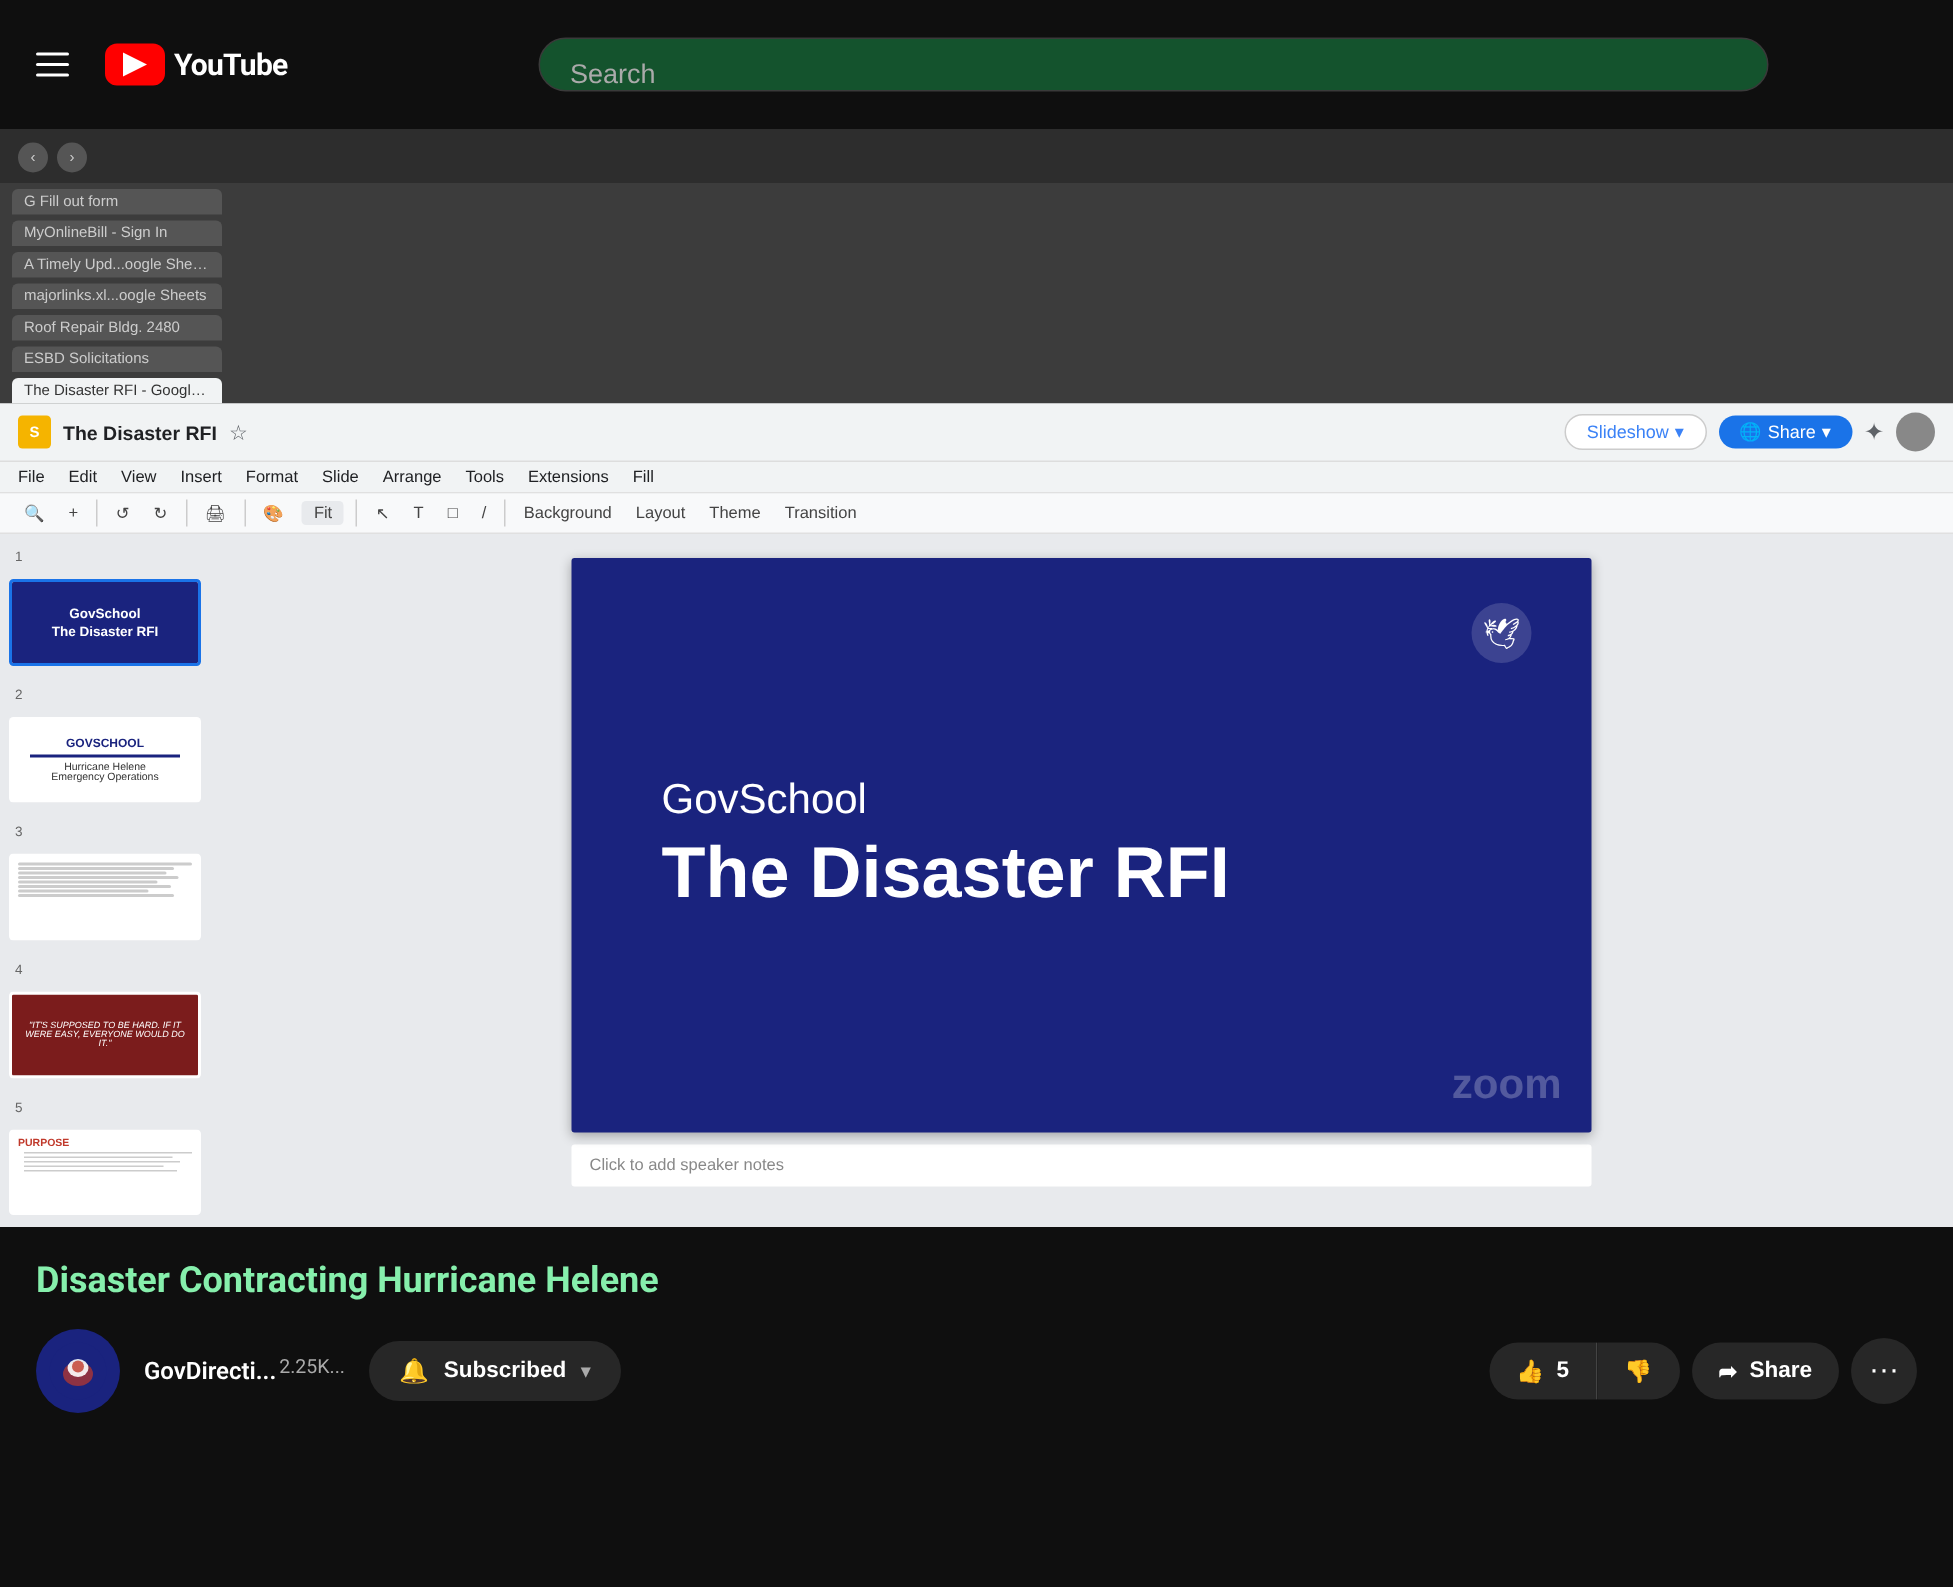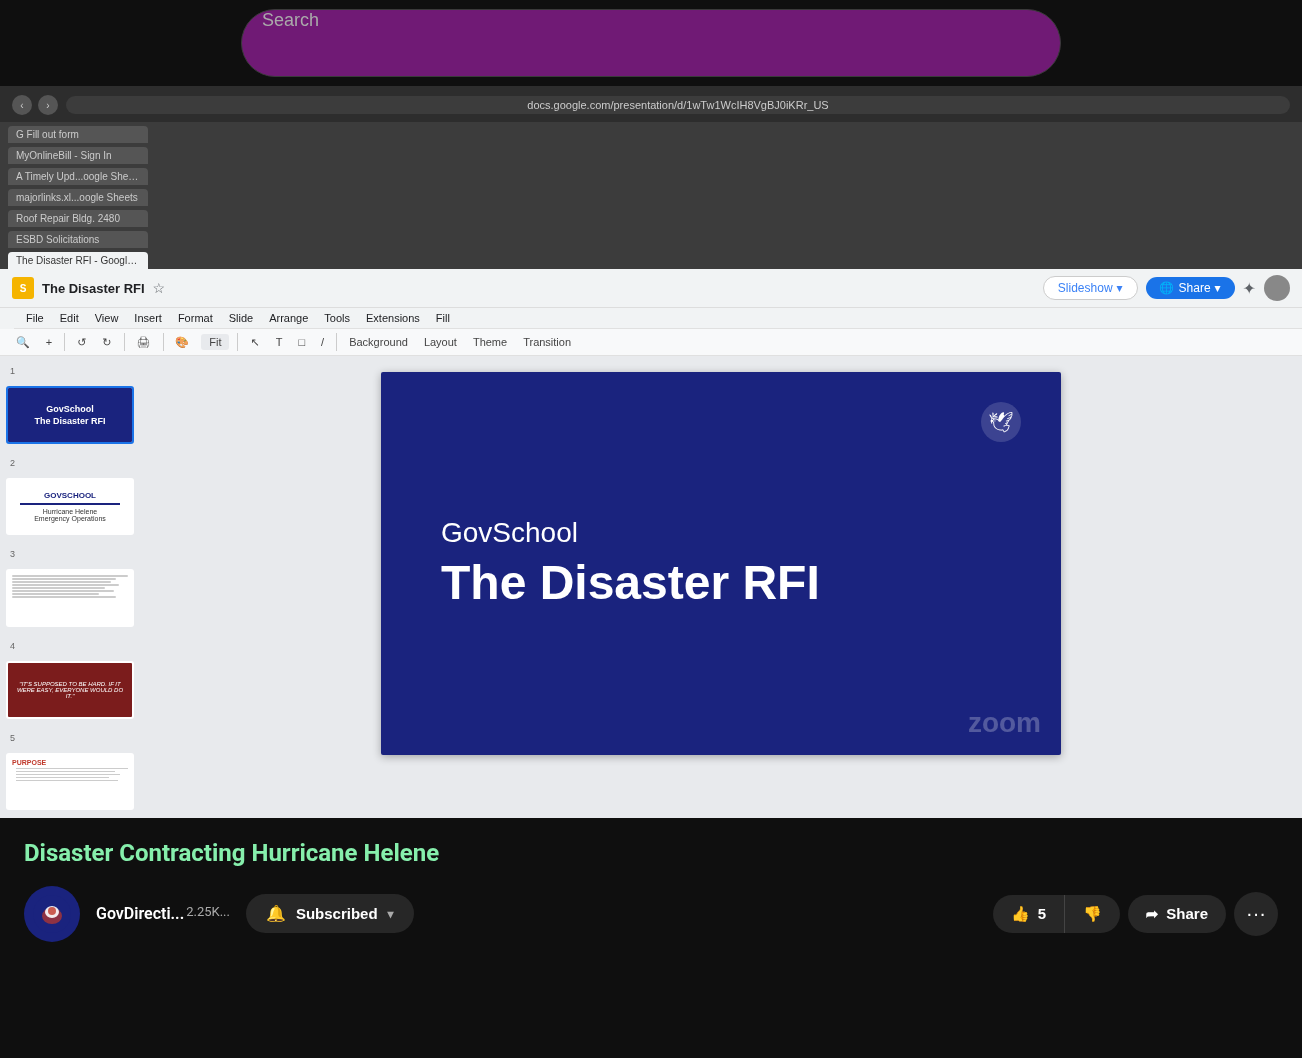--- a/index.html
+++ b/index.html
@@ -68,26 +68,26 @@
       color: #fff;
       letter-spacing: -0.5px;
     }
     .search-bar {
       flex: 1;
       max-width: 820px;
       margin: 0 auto;
     }
     .search-input-wrap {
       display: flex;
-      align-items: flex-start;
-      background: #701a75;
+      align-items: flex-end;
+      background: #14532d;
       border: 1px solid #3a3a3a;
       border-radius: 40px;
       padding: 0 20px;
-      height: 68px;
+      height: 36px;
     }
     .search-input-wrap input {
       background: transparent;
       border: none;
       outline: none;
       color: #aaa;
       font-size: 18px;
       width: 100%;
     }
     .search-input-wrap input::placeholder {
@@ -253,21 +253,20 @@
 
     
     .menu-bar {
       background: #f1f3f4;
       padding: 2px 12px;
       display: flex;
       gap: 16px;
       font-size: 11px;
       color: #202124;
       border-bottom: 1px solid #e0e0e0;
-      margin-left: 14px;
     }
     .menu-item {
       cursor: pointer;
       padding: 2px 0;
     }
 
     
     .format-toolbar {
       background: #f8f9fa;
       padding: 4px 12px;
@@ -603,38 +602,48 @@
       cursor: pointer;
       display: flex;
       align-items: center;
       justify-content: center;
     }
   </style>
 </head>
 <body>
 
 <header class="header">
+  <div class="header-left">
+    <div class="hamburger">
+      <span></span>
+      <span></span>
+      <span></span>
+    </div>
+    <div class="yt-logo">
+      <div class="yt-icon"></div>
+      <span class="yt-wordmark">YouTube</span>
+    </div>
+  </div>
   <div class="search-bar">
     <div class="search-input-wrap">
       <input type="text" placeholder="Search" style="">
     </div>
   </div>
 </header>
 
 <div class="video-section">
   <div class="video-thumbnail">
 
     <div class="slides-mockup">
 
       <div class="browser-chrome">
         <div class="browser-nav">
           <div class="nav-btn">‹</div>
           <div class="nav-btn">›</div>
         </div>
-        <div class="address-bar">docs.google.com/presentation/d/1wTw1WcIH8VgBJ0iKRr_US</div>
       </div>
 
       <div class="browser-tabs">
         <div class="browser-tab">G Fill out form</div>
         <div class="browser-tab">MyOnlineBill - Sign In</div>
         <div class="browser-tab">A Timely Upd...oogle Sheets</div>
         <div class="browser-tab">majorlinks.xl...oogle Sheets</div>
         <div class="browser-tab">Roof Repair Bldg. 2480</div>
         <div class="browser-tab">ESBD Solicitations</div>
         <div class="browser-tab active">The Disaster RFI - Google Slides</div>
@@ -759,20 +768,21 @@
 
         <div class="slide-canvas-area">
           <div class="slide-main">
             <div class="slide-logo-row">
               <div class="slide-bird-icon">🕊</div>
             </div>
             <div class="slide-school-name">GovSchool</div>
             <div class="slide-main-title">The Disaster RFI</div>
             <div class="zoom-watermark">zoom</div>
           </div>
+          <div class="speaker-notes">Click to add speaker notes</div>
         </div>
       </div>
     </div>
   </div>
 </div>
 
 <div class="video-info">
   <div class="video-title">Disaster Contracting Hurricane Helene</div>
   <div class="channel-row">
     <div class="channel-avatar">

